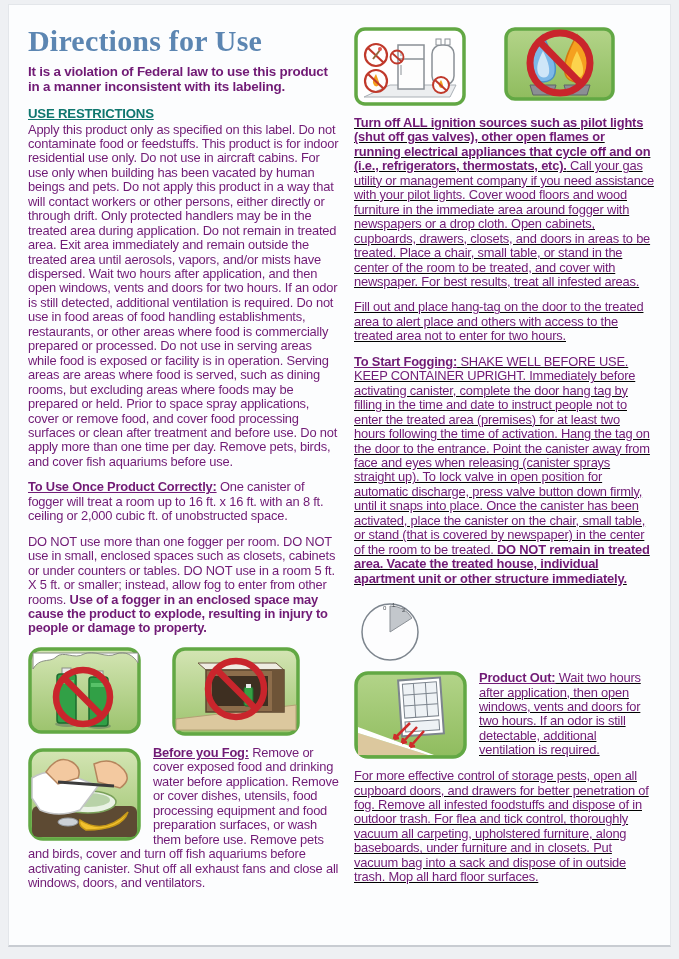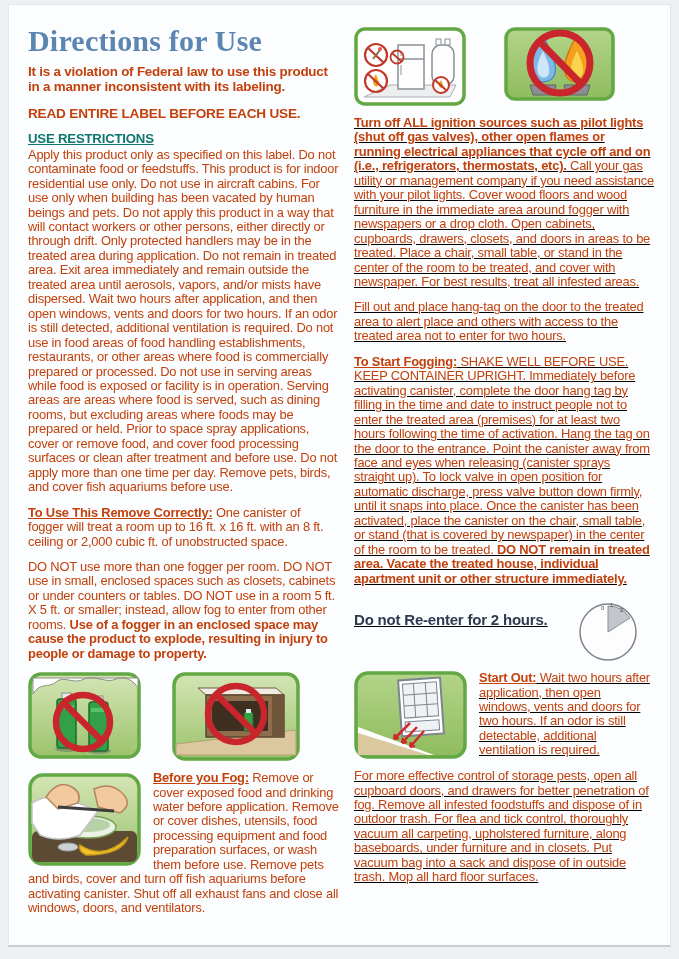--- a/index.html
+++ b/index.html
@@ -21,21 +21,21 @@
   }
   .cols { display:flex; gap:15px; }
   .col-left  { width:311px; flex:0 0 311px; }
   .col-right { flex:1;text-decoration:underline; }
   .title {
     font-family:"Liberation Serif","DejaVu Serif",serif;
     font-weight:bold; font-size:30px; line-height:1.05;
     color:#5c86b2; letter-spacing:0.2px; margin-bottom:7px;
   }
   p, .p {
-    color:#c2410c; font-size:12.9px; line-height:1.12;
+    color:#701a75; font-size:12.9px; line-height:1.12;
     letter-spacing:-0.2px; margin-bottom:11px;
   }
   .b { font-weight:bold; }
   .lead { font-weight:bold; text-decoration:underline; }
   .caps-note { font-weight:bold; font-size:13.6px; margin-bottom:10px; }
   .sec-head {
     color:#0f766e; font-size:13.2px; font-weight:bold;
     text-decoration:underline; letter-spacing:-0.2px; margin-bottom:2px;
   }
   .tight { margin-bottom:12px; }
@@ -55,26 +55,25 @@
 
 <div class="page">
 <div class="label">
 <div class="cols">
 
   <div class="col-left">
     <div class="title">Directions for Use</div>
 
     <p class="b tight" style="font-size:13.4px">It is a violation of Federal law to use this product in a manner inconsistent with its labeling.</p>
 
-    <p class="caps-note">READ ENTIRE LABEL BEFORE EACH USE.</p>
 
     <div class="sec-head">USE RESTRICTIONS</div>
     <p>Apply this product only as specified on this label. Do not contaminate food or feedstuffs. This product is for indoor residential use only. Do not use in aircraft cabins. For use only when building has been vacated by human beings and pets. Do not apply this product in a way that will contact workers or other persons, either directly or through drift. Only protected handlers may be in the treated area during application. Do not remain in treated area. Exit area immediately and remain outside the treated area until aerosols, vapors, and/or mists have dispersed. Wait two hours after application, and then open windows, vents and doors for two hours. If an odor is still detected, additional ventilation is required. Do not use in food areas of food handling establishments, restaurants, or other areas where food is commercially prepared or processed. Do not use in serving areas while food is exposed or facility is in operation. Serving areas are areas where food is served, such as dining rooms, but excluding areas where foods may be prepared or held. Prior to space spray applications, cover or remove food, and cover food processing surfaces or clean after treatment and before use. Do not apply more than one time per day. Remove pets, birds, and cover fish aquariums before use.</p>
 
-    <p class="p"><span class="lead">To Use This Remove Correctly:</span><span> One canister of fogger will treat a room up to 16 ft. x 16 ft. with an 8 ft. ceiling or 2,000 cubic ft. of unobstructed space.</span></p>
+    <p class="p"><span class="lead">To Use Once Product Correctly:</span><span> One canister of fogger will treat a room up to 16 ft. x 16 ft. with an 8 ft. ceiling or 2,000 cubic ft. of unobstructed space.</span></p>
 
     <p class="p"><span>DO NOT use more than one fogger per room. DO NOT use in small, enclosed spaces such as closets, cabinets or under counters or tables. DO NOT use in a room 5 ft. X 5 ft. or smaller; instead, allow fog to enter from other rooms. </span><span class="b">Use of a fogger in an enclosed space may cause the product to explode, resulting in injury to people or damage to property.</span></p>
 
     <div class="icon-row left-gap">
       <svg width="113" height="87" viewBox="0 0 113 87">
         <defs>
           <linearGradient id="gA" x1="0" y1="0" x2="0" y2="1">
             <stop offset="0" stop-color="#d4e5b4"></stop>
                   <stop offset="1" stop-color="#9cc36d"></stop>
           </linearGradient>
@@ -170,21 +169,20 @@
       </svg>
     </div>
 
     <p class="p"><span class="b">Turn off ALL ignition sources such as pilot lights (shut off gas valves), other open flames or running electrical appliances that cycle off and on (i.e., refrigerators, thermostats, etc).</span><span> Call your gas utility or management company if you need assistance with your pilot lights. Cover wood floors and wood furniture in the immediate area around fogger with newspapers or a drop cloth. Open cabinets, cupboards, drawers, closets, and doors in areas to be treated. Place a chair, small table, or stand in the center of the room to be treated, and cover with newspaper. For best results, treat all infested areas.</span></p>
 
     <p>Fill out and place hang-tag on the door to the treated area to alert place and others with access to the treated area not to enter for two hours.</p>
 
     <p class="p"><span class="lead">To Start Fogging:</span><span> SHAKE WELL BEFORE USE. KEEP CONTAINER UPRIGHT. Immediately before activating canister, complete the door hang tag by filling in the time and date to instruct people not to enter the treated area (premises) for at least two hours following the time of activation. Hang the tag on the door to the entrance. Point the canister away from face and eyes when releasing (canister sprays straight up). To lock valve in open position for automatic discharge, press valve button down firmly, until it snaps into place. Once the canister has been activated, place the canister on the chair, small table, or stand (that is covered by newspaper) in the center of the room to be treated. </span><span class="b">DO NOT remain in treated area. Vacate the treated house, individual apartment unit or other structure immediately.</span></p>
 
     <div class="reentry-row">
-      <div class="reentry-text">Do not Re-enter for 2 hours.</div>
       <svg width="72" height="66" viewBox="0 0 72 66">
         <circle cx="36" cy="35" r="28" fill="#fdfdfe" stroke="#7d858e" stroke-width="1.5"></circle>
         <path d="M36,35 L36,9 A26,26 0 0 1 58,21 Z" fill="#c3c7cc" stroke="#8b9096" stroke-width="1"></path>
         <text x="29" y="13" font-size="6" fill="#4a4f55">0</text>
         <text x="38" y="10" font-size="6" fill="#4a4f55">1</text>
         <text x="48" y="15" font-size="6" fill="#4a4f55">2</text>
       </svg>
     </div>
 
     <div class="media-sec">
@@ -201,21 +199,21 @@
           <line x1="50" y1="34" x2="84" y2="34" stroke="#7d858e"></line>
           <rect x="50" y="50" width="34" height="10" fill="#eef2f5" stroke="#7d858e"></rect>
         </g>
         <g stroke="#cf2b2b" stroke-width="2.5" fill="none">
           <path d="M56,52 L40,68 M40,68 L45,67 M40,68 L41,63"></path>
           <path d="M63,56 L48,72 M48,72 L53,71 M48,72 L49,67"></path>
           <path d="M70,60 L56,76 M56,76 L61,75 M56,76 L57,71"></path>
         </g>
       </svg>
       <div class="txt">
-        <p class="p" style="margin-bottom:0"><span class="lead">Start Out:</span><span> Wait two hours after application, then open windows, vents and doors for two hours. If an odor is still detectable, additional ventilation is required.</span></p>
+        <p class="p" style="margin-bottom:0"><span class="lead">Product Out:</span><span> Wait two hours after application, then open windows, vents and doors for two hours. If an odor is still detectable, additional ventilation is required.</span></p>
       </div>
     </div>
 
     <p>For more effective control of storage pests, open all cupboard doors, and drawers for better penetration of fog. Remove all infested foodstuffs and dispose of in outdoor trash. For flea and tick control, thoroughly vacuum all carpeting, upholstered furniture, along baseboards, under furniture and in closets. Put vacuum bag into a sack and dispose of in outside trash. Mop all hard floor surfaces.</p>
   </div>
 
 </div>
 </div>
 </div>
 

